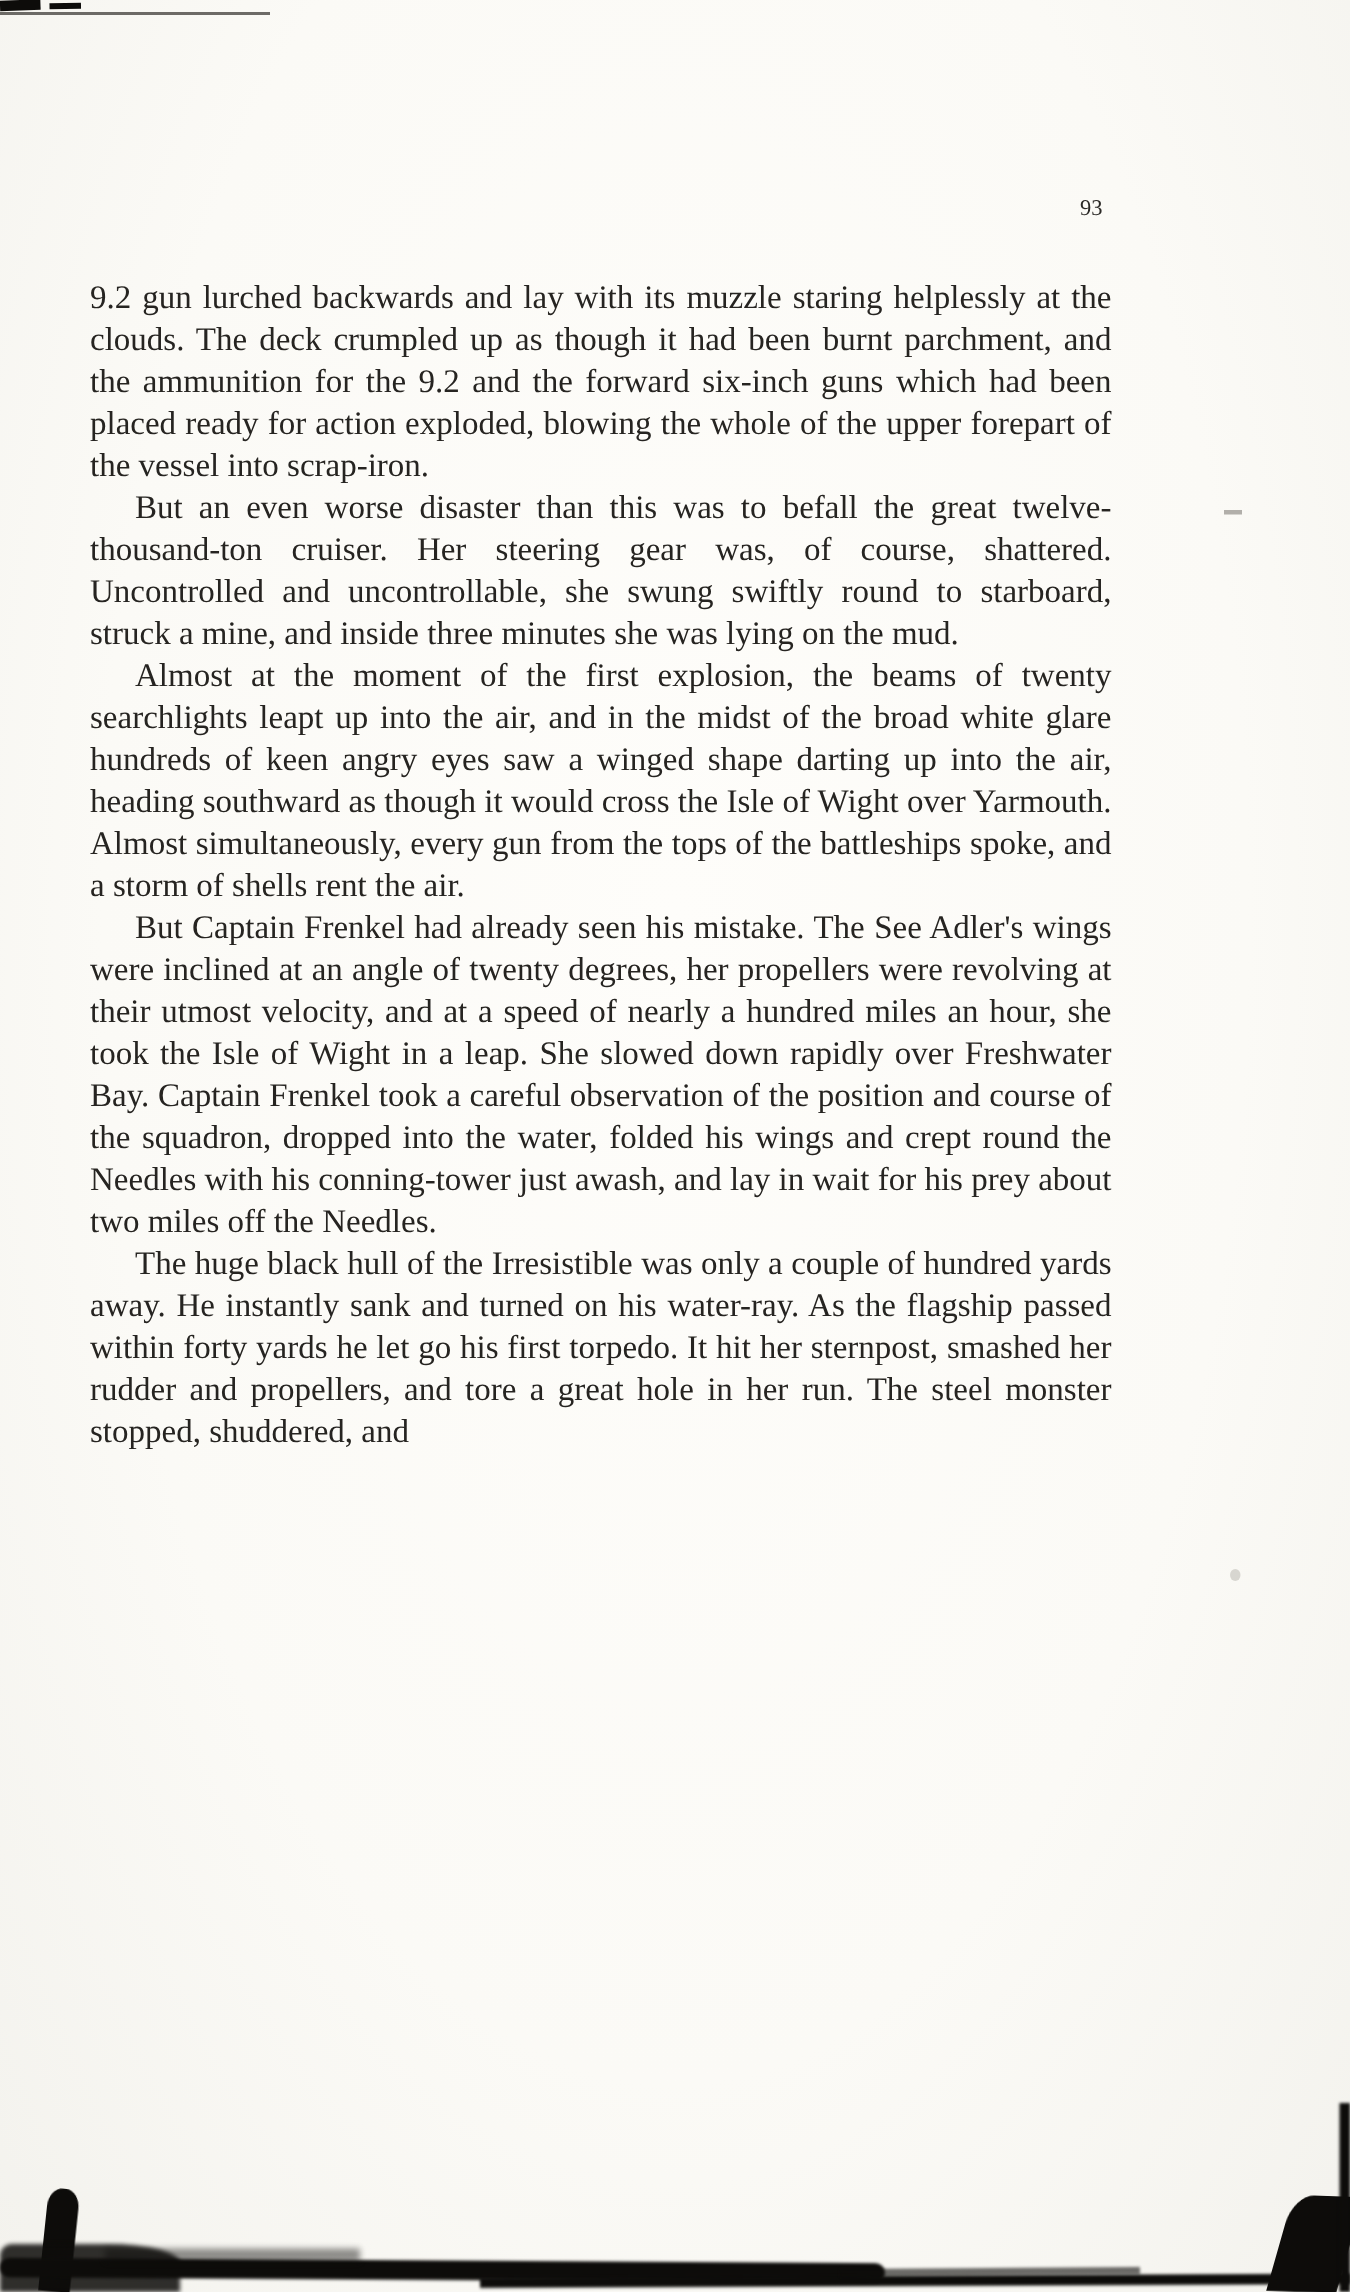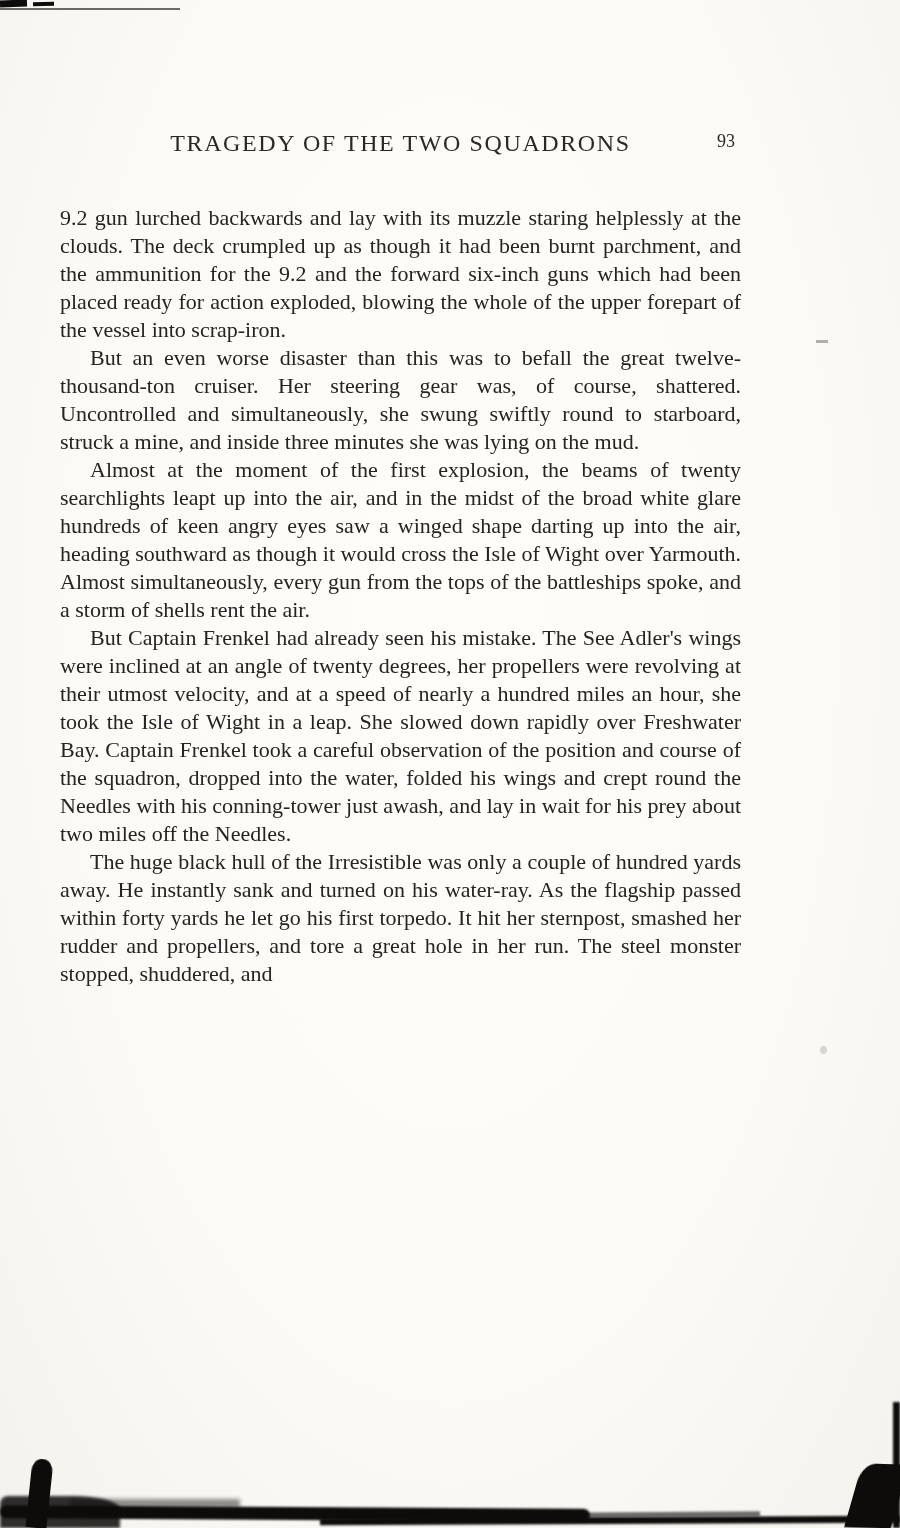--- a/index.html
+++ b/index.html
@@ -29,42 +29,41 @@
     width: 100%;
     text-align: center;
     font-size: 24px;
     letter-spacing: 1.6px;
     color: #2b2926;
   }
   .page-number {
     position: absolute;
     right: 6px;
     top: 1px;
-    font-size: 18px;
+    font-size: 15px;
     color: #2b2926;
   }
 
   .text-block {
     position: absolute;
     left: 60px;
     top: 184px;
     width: 681px;
     font-size: 22px;
     line-height: 28px;
     text-align: justify;
     color: #262421;
   }
   .para {
     margin: 0;
     padding: 0;
     text-indent: 30px;
   }
   .para.no-indent {
     text-indent: 0;
-    margin-top: 20px;
   }
   .italic {
   }
 
   
   .artifact {
     position: absolute;
     background: #0d0c0a;
     pointer-events: none;
   }
@@ -79,27 +78,26 @@
   .art-bot-2   { left: 320px; top: 1517px; width: 580px; height: 7px;  transform: rotate(-.25deg); filter: blur(1px); }
   .art-bot-3   { left: 70px;  top: 1499px; width: 170px; height: 9px;  opacity:.45; filter: blur(2px); }
   .art-bot-4   { left: 560px; top: 1512px; width: 200px; height: 5px;  opacity:.6; filter: blur(1px); transform: rotate(-.4deg); }
   .art-br-mark { left: 853px; top: 1464px; width: 47px;  height: 64px; transform: skewX(-14deg) rotate(2deg); border-radius: 30% 0 0 0; filter: blur(.5px); }
   .art-r-edge  { left: 893px; top: 1402px; width: 7px;   height: 126px; filter: blur(1px); }
 </style>
 </head>
 <body>
 
 <div class="page-header">
-  <span class="running-title">TRAGEDY OF THE TWO SQUADRONS</span>
   <span class="page-number">93</span>
 </div>
 
 <div class="text-block">
   <p class="para no-indent">9.2 gun lurched backwards and lay with its muzzle staring helplessly at the clouds. The deck crumpled up as though it had been burnt parchment, and the ammunition for the 9.2 and the forward six-inch guns which had been placed ready for action exploded, blowing the whole of the upper forepart of the vessel into scrap-iron.</p>
-  <p class="para">But an even worse disaster than this was to befall the great twelve-thousand-ton cruiser. Her steering gear was, of course, shattered. Uncontrolled and simultaneously, she swung swiftly round to starboard, struck a mine, and inside three minutes she was lying on the mud.</p>
+  <p class="para">But an even worse disaster than this was to befall the great twelve-thousand-ton cruiser. Her steering gear was, of course, shattered. Uncontrolled and uncontrollable, she swung swiftly round to starboard, struck a mine, and inside three minutes she was lying on the mud.</p>
   <p class="para">Almost at the moment of the first explosion, the beams of twenty searchlights leapt up into the air, and in the midst of the broad white glare hundreds of keen angry eyes saw a winged shape darting up into the air, heading southward as though it would cross the Isle of Wight over Yarmouth. Almost simultaneously, every gun from the tops of the battleships spoke, and a storm of shells rent the air.</p>
   <p class="para"><span>But Captain Frenkel had already seen his mistake. The </span><span class="italic">See Adler's</span><span> wings were inclined at an angle of twenty degrees, her propellers were revolving at their utmost velocity, and at a speed of nearly a hundred miles an hour, she took the Isle of Wight in a leap. She slowed down rapidly over Freshwater Bay. Captain Frenkel took a careful observation of the position and course of the squadron, dropped into the water, folded his wings and crept round the Needles with his conning-tower just awash, and lay in wait for his prey about two miles off the Needles.</span></p>
   <p class="para"><span>The huge black hull of the </span><span class="italic">Irresistible</span><span> was only a couple of hundred yards away. He instantly sank and turned on his water-ray. As the flagship passed within forty yards he let go his first torpedo. It hit her sternpost, smashed her rudder and propellers, and tore a great hole in her run. The steel monster stopped, shuddered, and</span></p>
 </div>
 
 <div class="artifact art-top-1"></div>
 <div class="artifact art-top-2"></div>
 <div class="artifact art-top-line"></div>
 <div class="artifact art-speck-1"></div>
 <div class="artifact art-speck-2"></div>

